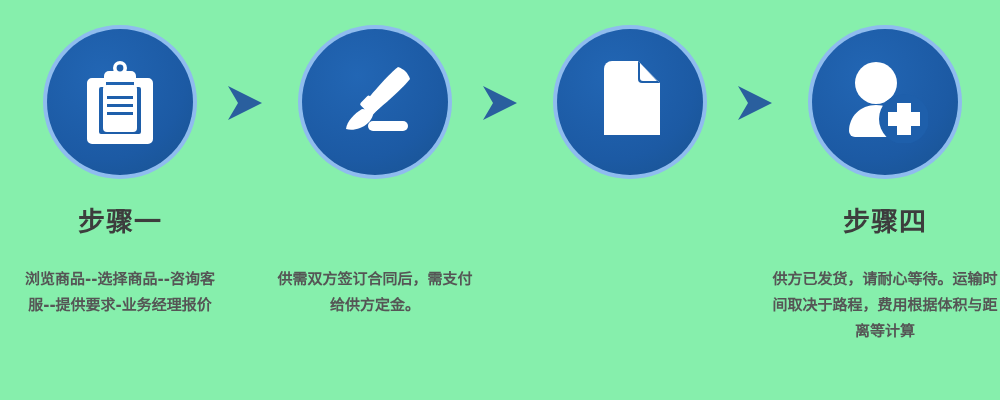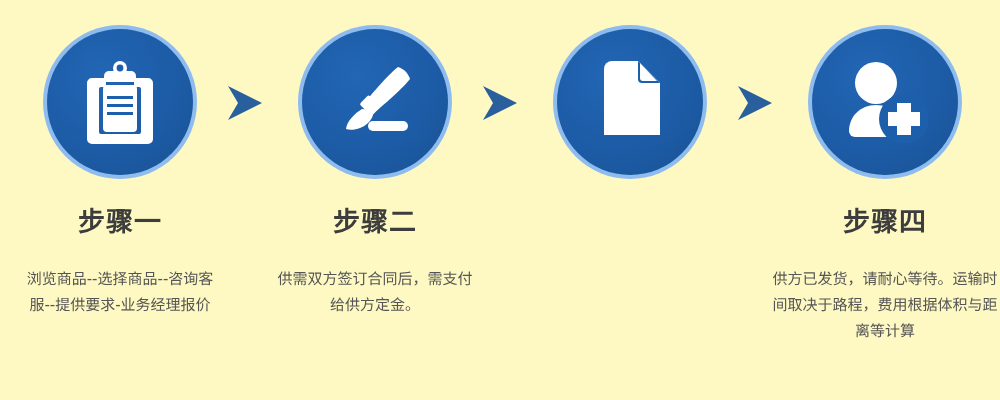--- a/index.html
+++ b/index.html
@@ -13,21 +13,21 @@
     height: 400px;
     overflow: hidden;
     font-family: "DejaVu Sans", "Liberation Sans", sans-serif;
     -webkit-font-smoothing: antialiased;
   }
 
   #process-flow {
     position: relative;
     width: 1000px;
     height: 400px;
-    background: #fef9c3;
+    background: #86efac;
   }
 
   
   .step {
     position: absolute;
     top: 0;
     width: 240px;
     height: 400px;
     text-align: center;
   }
@@ -93,21 +93,21 @@
     letter-spacing: 1px;
     color: #3d3d3d;
     line-height: 34px;
   }
   .step-desc {
     position: absolute;
     top: 266px;
     left: 18px;
     width: 204px;
     font-size: 15px;
-    font-weight: 400;
+    font-weight: 700;
     line-height: 26px;
     color: #555555;
     text-align: center;
   }
   .step-4 .step-desc {
     left: 6px;
     width: 228px;
   }
 </style>
 </head>
@@ -156,21 +156,20 @@
           <path d="M70 6 C62 12 46 30 38 40 l10 10 c10 -8 28 -24 34 -32 C80 12 76 8 70 6 Z" fill="#ffffff" transform="translate(-6,0)"></path>
 
           <rect x="27.5" y="38" width="17" height="13" rx="2" fill="#ffffff" transform="rotate(45 36 44.5)"></rect>
 
           <path d="M28 48 C20 53 13 60 12 68 c6 2 16 0 22 -6 c5 -5 6 -10 5 -13 z" fill="#ffffff"></path>
 
           <rect x="34" y="60" width="40" height="10" rx="5" fill="#ffffff"></rect>
         </svg>
       </div>
     </div>
-    <div class="step-title">步骤二</div>
     <div class="step-desc">供需双方签订合同后，需支付给供方定金。</div>
   </div>
 
   <div class="arrow arrow-2">
     <svg width="44" height="44" viewBox="0 0 44 44" aria-hidden="true">
       <path d="M6 5 L40 22 L6 39 L16 22 Z" fill="#2a5f9e"></path>
     </svg>
   </div>
 
   <div class="step step-3">

